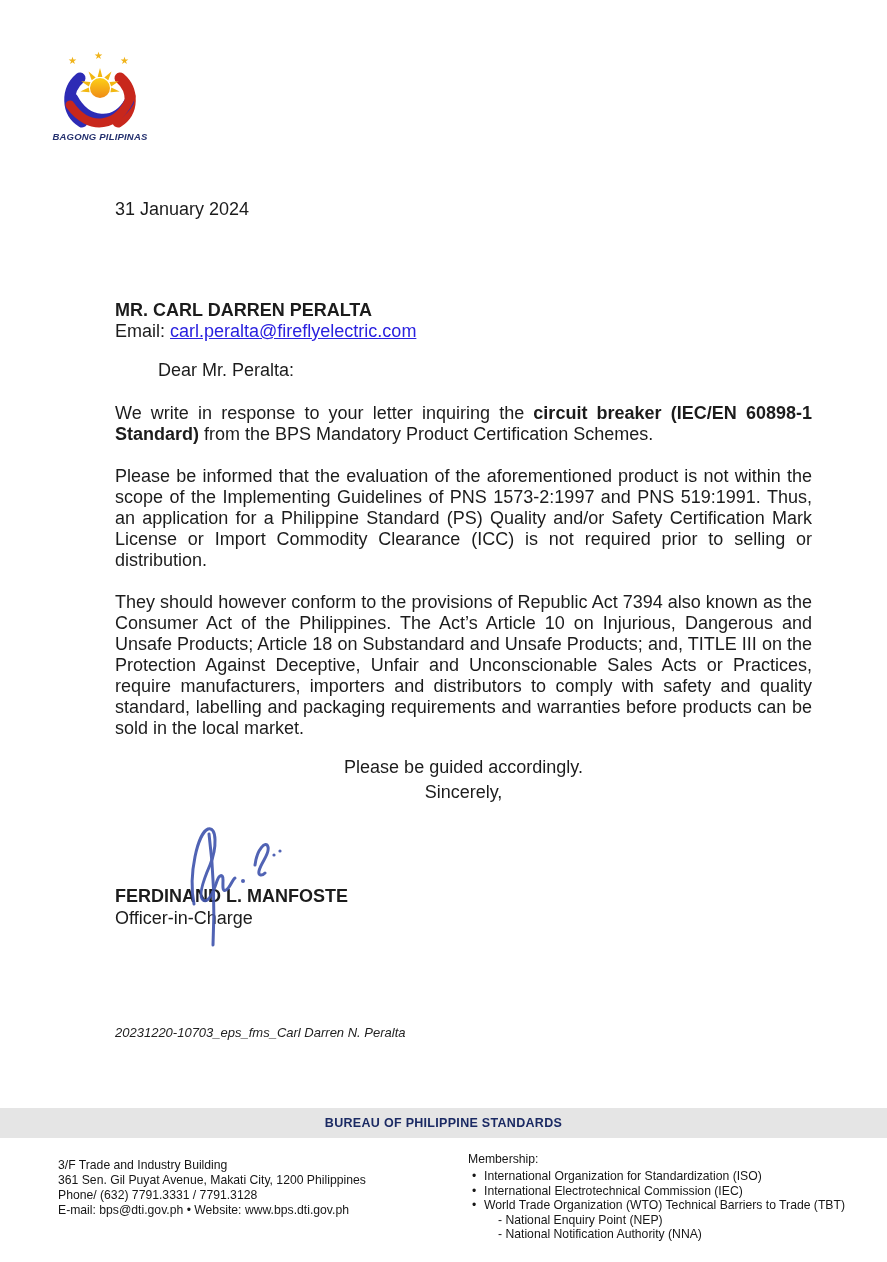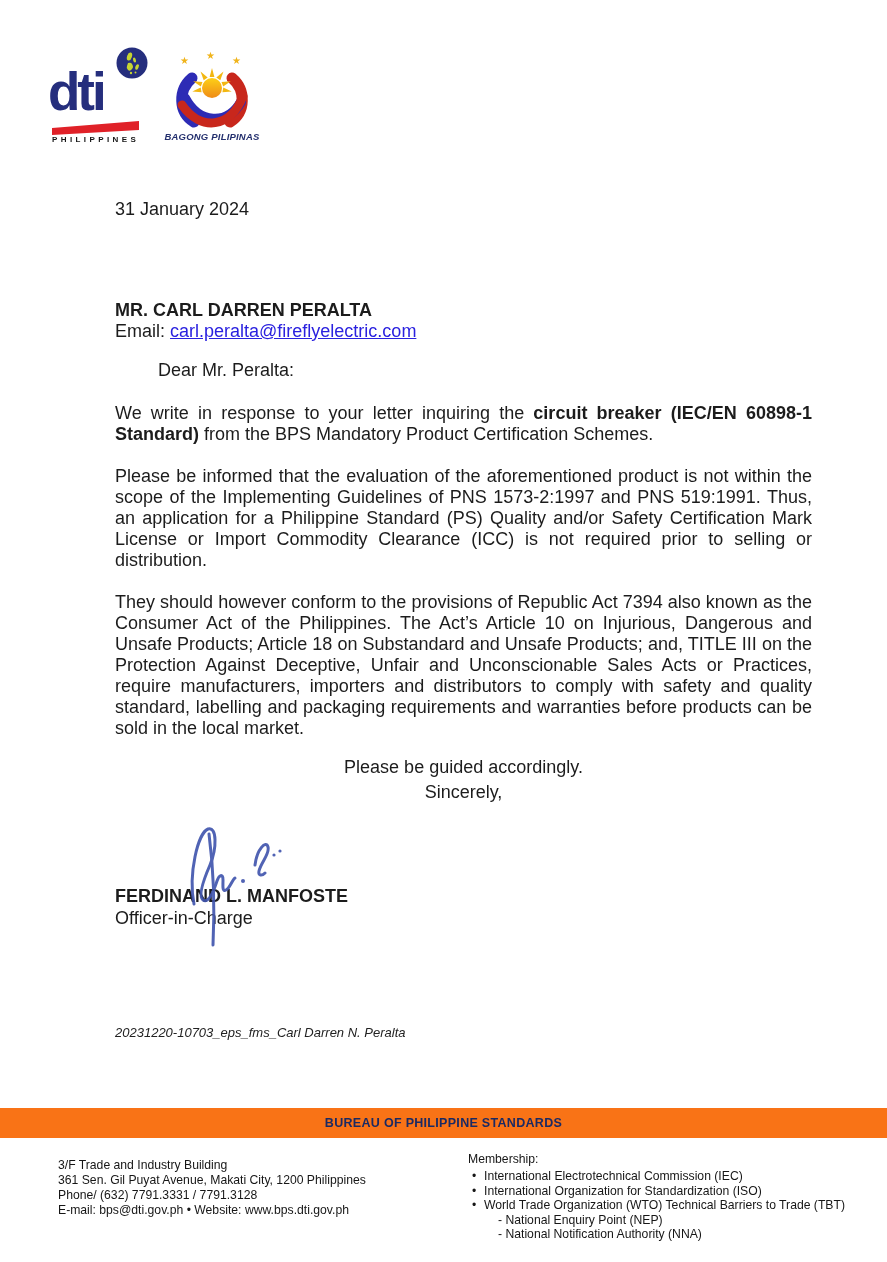--- a/index.html
+++ b/index.html
@@ -46,55 +46,39 @@
   .signatory { margin-top:82px; line-height:22px; }
   .signatory-name { font-weight:bold; }
   .reference { margin-top:93px; font-size:13px; font-style:italic; color:#222; }
 
   
   .signature { position:absolute; left:170px; top:816px; width:150px; height:135px; pointer-events:none; }
 
   
   .bureau-band {
     position:absolute; left:0; top:1108px; width:887px; height:30px;
-    background:#f97316; display:flex; align-items:center; justify-content:center;
+    background:#e5e5e5; display:flex; align-items:center; justify-content:center;
   }
   .bureau-heading {
     font-size:12.5px; font-weight:bold; color:#1b2a63; letter-spacing:0.3px;
   }
   .footer-cols { position:absolute; left:0; top:1152px; width:887px; font-size:12.2px; line-height:15px; color:#161616; }
   .address { position:absolute; left:58px; top:6px; }
   .membership { position:absolute; left:468px; top:0; width:410px; }
   .membership ul { list-style:none; margin-top:2px; }
   .membership li { position:relative; padding-left:16px; line-height:14.5px; }
   .membership li::before { content:"•"; position:absolute; left:4px; top:0; }
   .membership .subitem { padding-left:30px; line-height:14px; }
 </style>
 </head>
 <body>
 
 <div class="page">
 
   <header class="letterhead">
-    <div class="dti-logo">
-      <div class="dti-word">dti</div>
-      <svg class="dti-globe" viewBox="0 0 32 32">
-        <circle cx="16" cy="16" r="15.5" fill="#252e7d"></circle>
-        <ellipse cx="13.5" cy="9.5" rx="2.4" ry="4.2" transform="rotate(18 13.5 9.5)" fill="#c6d431"></ellipse>
-        <ellipse cx="18.5" cy="13" rx="1.4" ry="2.6" transform="rotate(-15 18.5 13)" fill="#c6d431"></ellipse>
-        <path d="M12 16 q3 -1 4 1 q2 3 0 5 q-2 3 -4 1 q-2 -2 -1 -4 z" fill="#c6d431"></path>
-        <ellipse cx="21" cy="20" rx="1.6" ry="3" transform="rotate(25 21 20)" fill="#c6d431"></ellipse>
-        <circle cx="15" cy="26" r="1.2" fill="#c6d431"></circle>
-        <circle cx="19.5" cy="25.5" r="1" fill="#c6d431"></circle>
-      </svg>
-      <svg class="dti-bar" viewBox="0 0 87 14" preserveAspectRatio="none">
-        <polygon points="0,7 87,0 87,9 0,14" fill="#e02128"></polygon>
-      </svg>
-      <div class="dti-country">PHILIPPINES</div>
-    </div>
 
     <div class="bp-logo">
       <svg class="bp-emblem" viewBox="0 0 78 80">
         <defs>
           <linearGradient id="sungrad" x1="0" y1="0" x2="0" y2="1">
             <stop offset="0" stop-color="#fdd017"></stop>
             <stop offset="1" stop-color="#ef8b17"></stop>
           </linearGradient>
         </defs>
         <g fill="#f0b41c" font-size="10" font-family="'DejaVu Sans', sans-serif">
@@ -178,22 +162,22 @@
   <footer class="footer-cols">
     <div class="address">
       <div>3/F Trade and Industry Building</div>
       <div>361 Sen. Gil Puyat Avenue, Makati City, 1200 Philippines</div>
       <div>Phone/ (632) 7791.3331 / 7791.3128</div>
       <div>E-mail: bps@dti.gov.ph  • Website: www.bps.dti.gov.ph</div>
     </div>
     <div class="membership">
       <div>Membership:</div>
       <ul>
+        <li>International Organization for Standardization (ISO)</li>
         <li>International Electrotechnical Commission (IEC)</li>
-        <li>International Organization for Standardization (ISO)</li>
         <li>World Trade Organization (WTO) Technical Barriers to Trade (TBT)</li>
       </ul>
       <div class="subitem">- National Enquiry Point (NEP)</div>
       <div class="subitem">- National Notification Authority (NNA)</div>
     </div>
   </footer>
 
 </div>
 
 </body></html>

